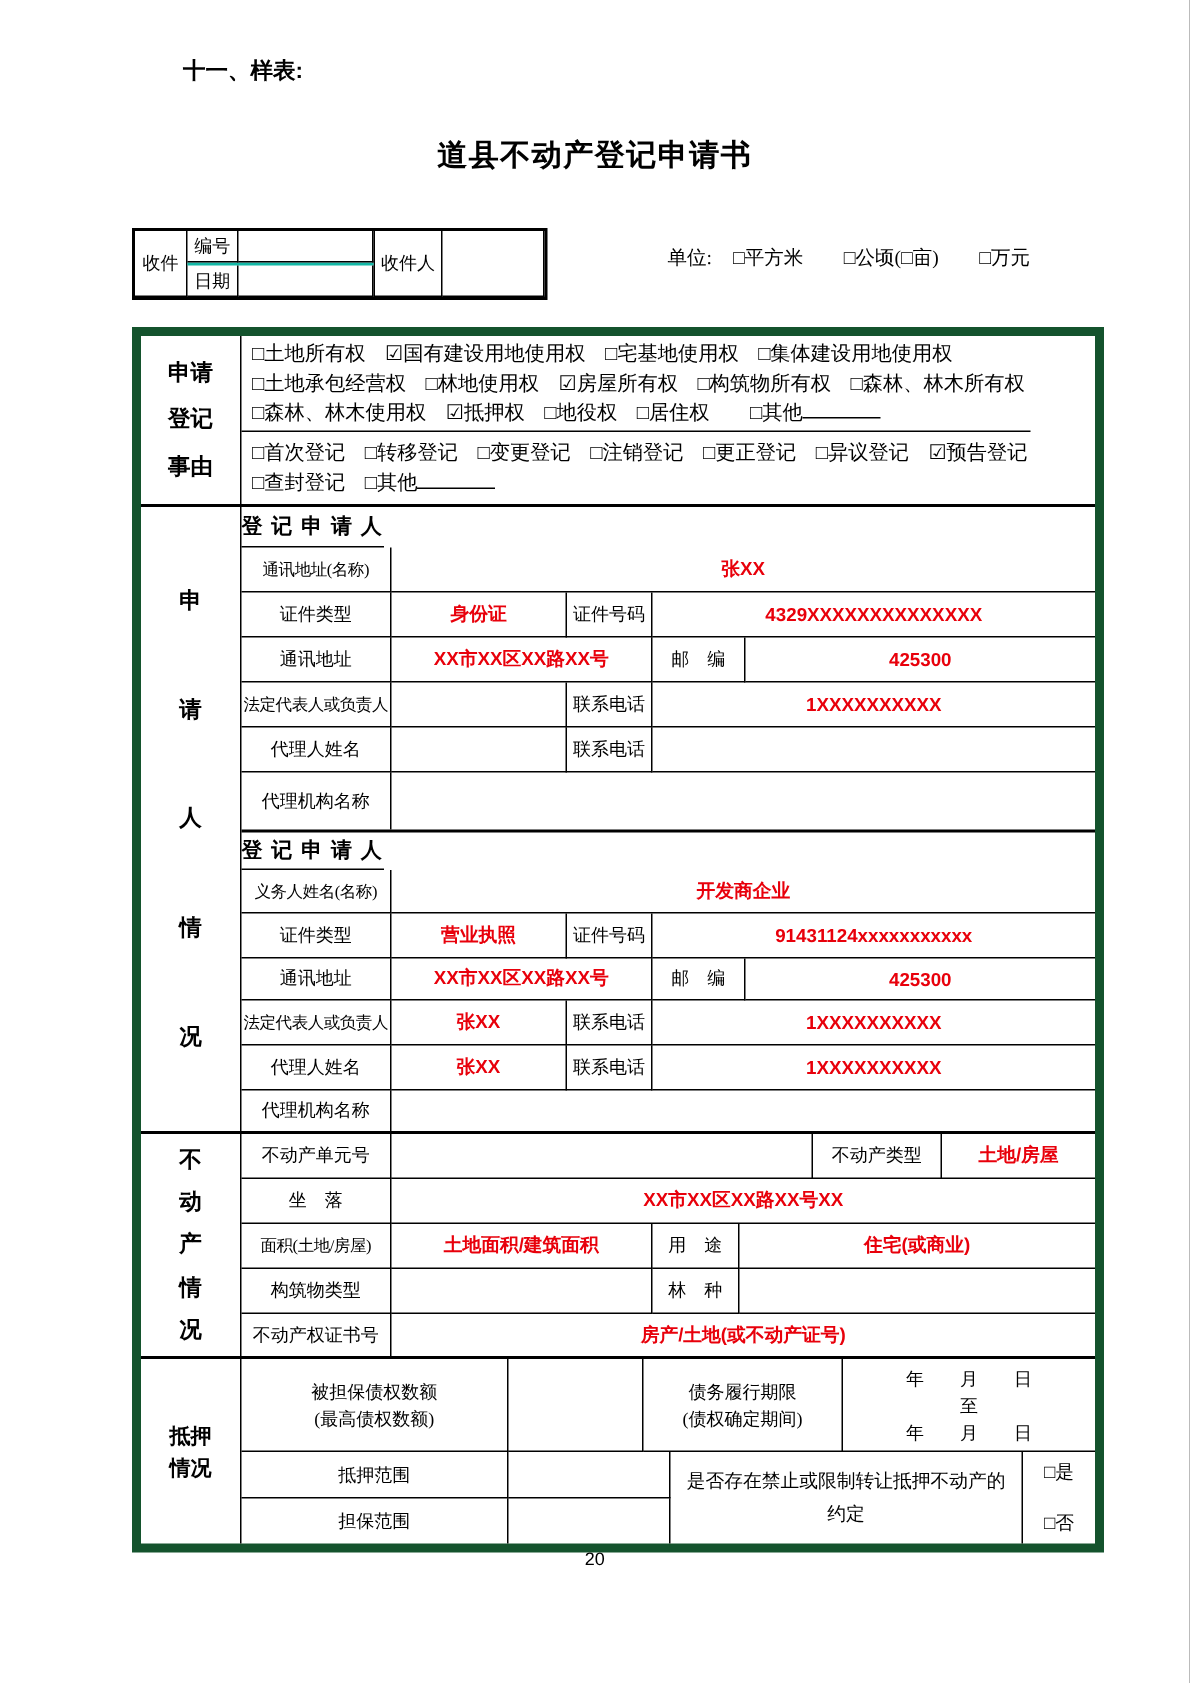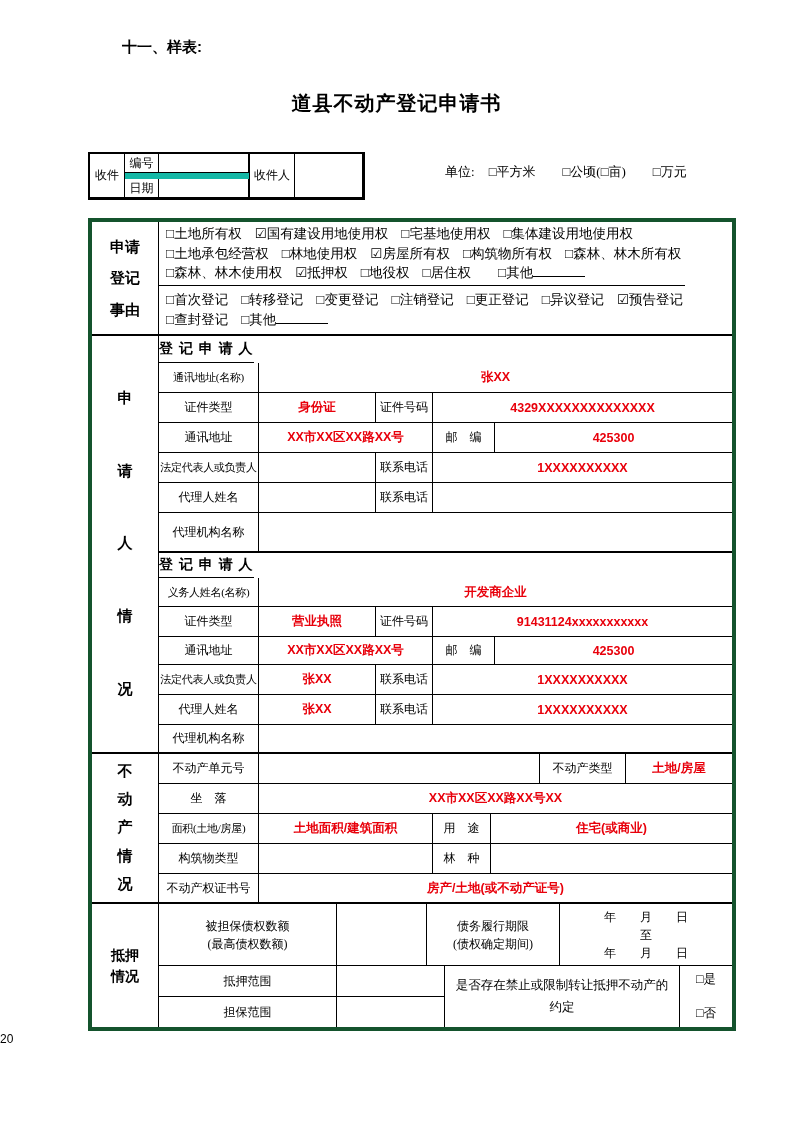--- a/index.html
+++ b/index.html
@@ -4,38 +4,38 @@
 <style>
   html,body{margin:0;padding:0;background:#888;}
   .page{
     position:relative;width:793px;height:1122px;background:#fff;margin:0 auto;
     font-family:"Liberation Serif","DejaVu Sans",serif;color:#000;overflow:hidden;
   }
   .sans{font-family:"Liberation Sans","DejaVu Sans",sans-serif;}
   
   .heading{position:absolute;left:122px;top:38px;font-size:15px;font-weight:bold;}
   .title{position:absolute;left:0;top:90px;width:100%;text-align:center;font-size:20px;font-weight:bold;letter-spacing:1px;}
-  .pagenum{position:absolute;left:0;top:1032px;width:100%;text-align:left;font-size:12px;}
+  .pagenum{position:absolute;left:0;top:1032px;width:100%;text-align:center;font-size:12px;}
   
   .rtable{position:absolute;left:88px;top:152px;width:277px;height:48px;border:2px solid #000;display:flex;box-sizing:border-box;font-size:12px;}
   .rtable .c{box-sizing:border-box;display:flex;align-items:center;justify-content:center;}
   .r-title{width:35px;border-right:1px solid #000;}
   .r-col{width:125px;border-right:1px solid #000;display:flex;flex-direction:column;box-sizing:border-box;}
   .r-row{flex:1;display:flex;box-sizing:border-box;}
-  .r-row.first{border-bottom:6px solid #14b8a6;}
+  .r-row.first{border-bottom:2px solid #14b8a6;}
   .r-lab{width:34px;border-right:1px solid #000;}
   .r-val{flex:1;}
   .r-receiver{width:45px;border-right:1px solid #000;}
   .r-last{flex:1;}
   
   .units{position:absolute;left:445px;top:163px;font-size:13px;white-space:nowrap;}
   .units .opt{margin-left:14px;}
   .units .opt:first-of-type{margin-left:4px;}
   
-  .mtable{position:absolute;left:88px;top:218px;width:648px;border:4px solid #14532d;box-sizing:border-box;background:#fff;}
+  .mtable{position:absolute;left:88px;top:218px;width:648px;border:6px solid #14532d;box-sizing:border-box;background:#fff;}
   .sec{display:flex;box-sizing:border-box;}
   .sec + .sec{border-top:2px solid #000;}
   .side{width:67px;border-right:1px solid #000;box-sizing:border-box;display:flex;flex-direction:column;align-items:center;justify-content:space-around;font-family:"Liberation Sans","DejaVu Sans",sans-serif;font-weight:bold;font-size:15px;}
   .content{flex:1;display:flex;flex-direction:column;box-sizing:border-box;}
   .row{display:flex;box-sizing:border-box;}
   .row.thick{border-top:2px solid #000;}
   .c{box-sizing:border-box;border-right:1px solid #000;border-bottom:1px solid #000;display:flex;align-items:center;justify-content:center;text-align:center;overflow:hidden;}
   .c.end{border-right:none;}
   .row.last > .c{border-bottom:none;}
   .lab{font-size:12px;}

